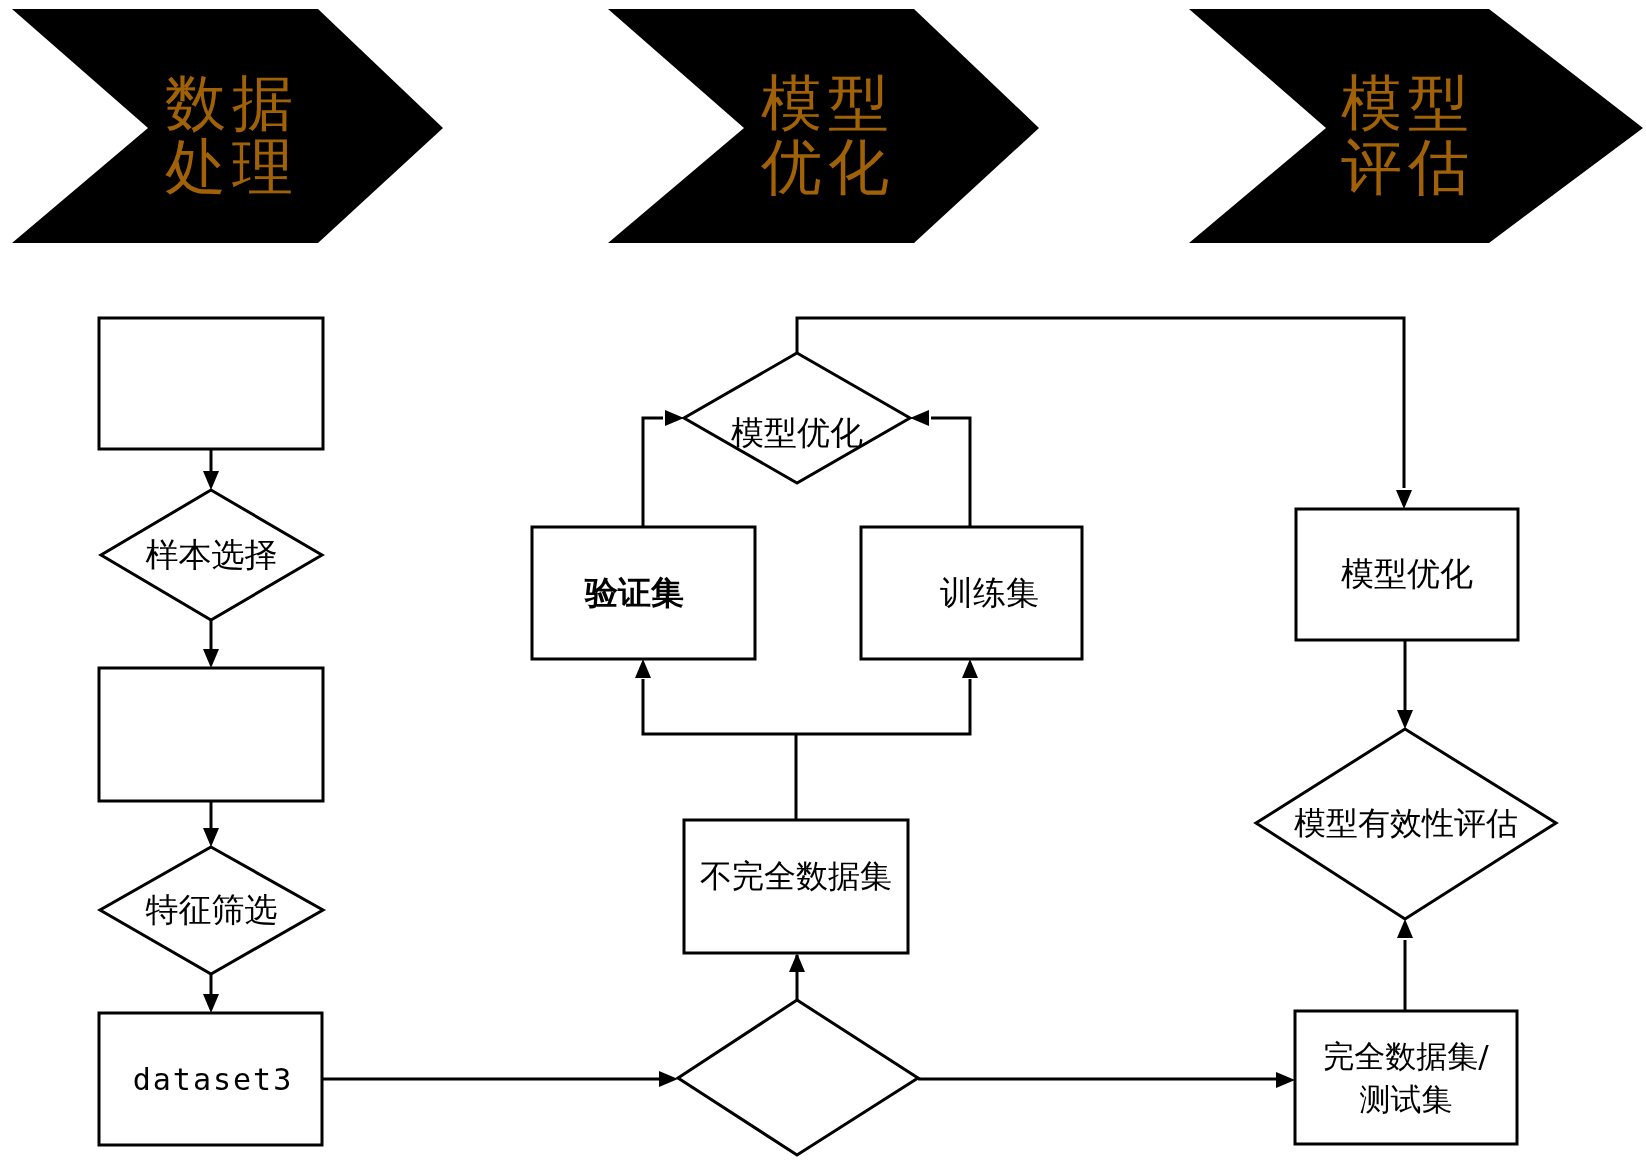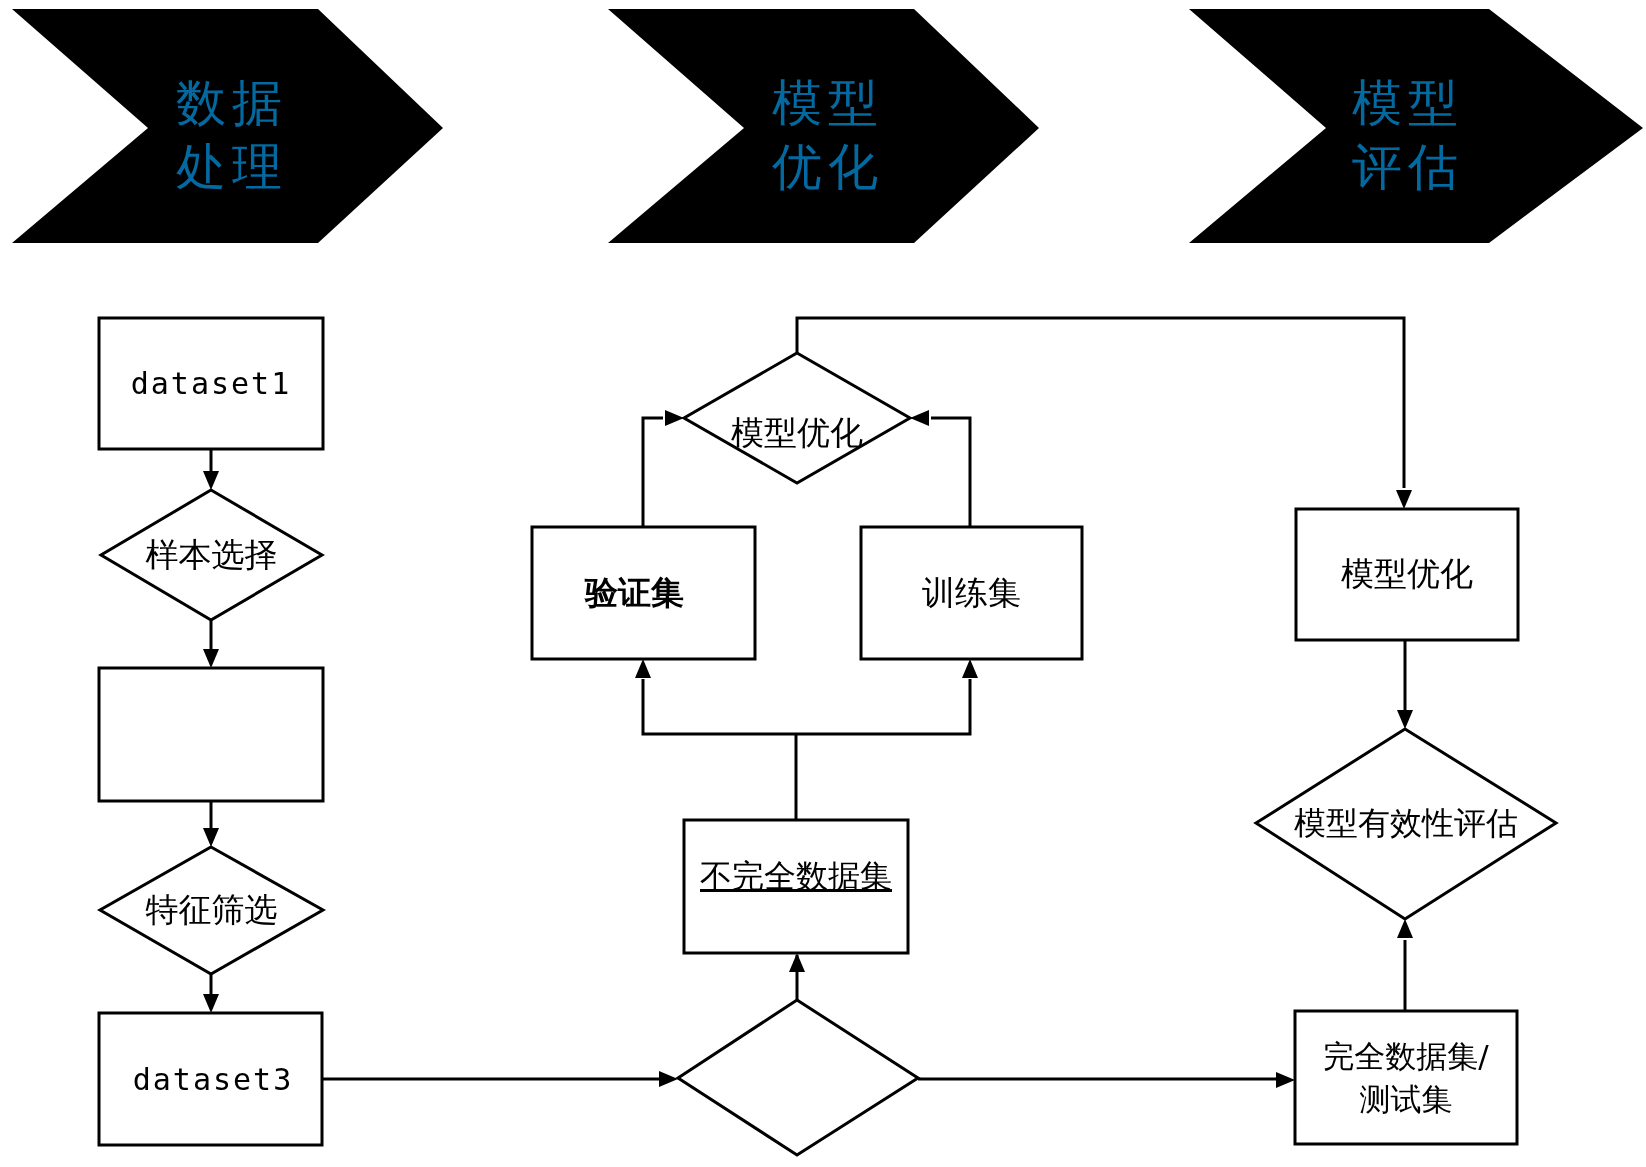--- a/index.html
+++ b/index.html
@@ -57,23 +57,23 @@
     font-family: "DejaVu Sans", sans-serif;
     font-size: 31px;
     line-height: 43px;
   }
   .mono-label {
     font-family: "DejaVu Sans Mono", "Liberation Mono", monospace;
     font-size: 30px;
     letter-spacing: 2px;
   }
   .banner-label {
-    color: #0369a1;
+    color: #a16207;
     font-family: "DejaVu Sans", sans-serif;
-    font-size: 50px;
+    font-size: 61px;
     line-height: 64px;
     letter-spacing: 6px;
   }
 </style>
 </head>
 <body>
 
 <div id="stage">
 
   <svg id="diagram-svg" viewBox="0 0 1646 1167" xmlns="http://www.w3.org/2000/svg">
@@ -138,36 +138,35 @@
     <polygon class="shape" points="1405,729 1556,823 1405,919 1256,823"></polygon>
   </svg>
 
   <div class="node-label banner-label" style="left:122px; top:71px; width:220px; height:128px;">数据
 处理</div>
   <div class="node-label banner-label" style="left:718px; top:71px; width:220px; height:128px;">模型
 优化</div>
   <div class="node-label banner-label" style="left:1298px; top:71px; width:220px; height:128px;">模型
 评估</div>
 
-  <div class="node-label mono-label" style="left:99px; top:318px; width:224px; height:131px;">dataset1</div>
 
   <div class="node-label cn-label" style="left:101px; top:490px; width:221px; height:130px;">样本选择</div>
 
 
   <div class="node-label cn-label" style="left:100px; top:847px; width:223px; height:127px;">特征筛选</div>
 
   <div class="node-label mono-label" style="left:99px; top:1013px; width:228px; height:132px;">dataset3</div>
 
   <div class="node-label cn-label" style="left:684px; top:368px; width:226px; height:130px;">模型优化</div>
 
   <div class="node-label cn-label" style="left:523px; top:527px; width:223px; height:132px;font-weight:bold;">验证集</div>
 
-  <div class="node-label cn-label" style="left:861px; top:527px; width:221px; height:132px;">训练集</div>
+  <div class="node-label cn-label" style="left:861px; top:527px; width:221px; height:132px;padding-left:18px;">训练集</div>
 
-  <div class="node-label cn-label" style="left:684px; top:820px; width:224px; height:114px; font-size:32px;text-decoration:underline;">不完全数据集</div>
+  <div class="node-label cn-label" style="left:684px; top:820px; width:224px; height:114px; font-size:32px;">不完全数据集</div>
 
 
   <div class="node-label cn-label" style="left:1296px; top:509px; width:222px; height:131px;">模型优化</div>
 
   <div class="node-label cn-label" style="left:1256px; top:729px; width:300px; height:190px; font-size:32px;">模型有效性评估</div>
 
   <div class="node-label cn-label-sm" style="left:1295px; top:1011px; width:222px; height:133px;">完全数据集/
 测试集</div>
 
 </div>

